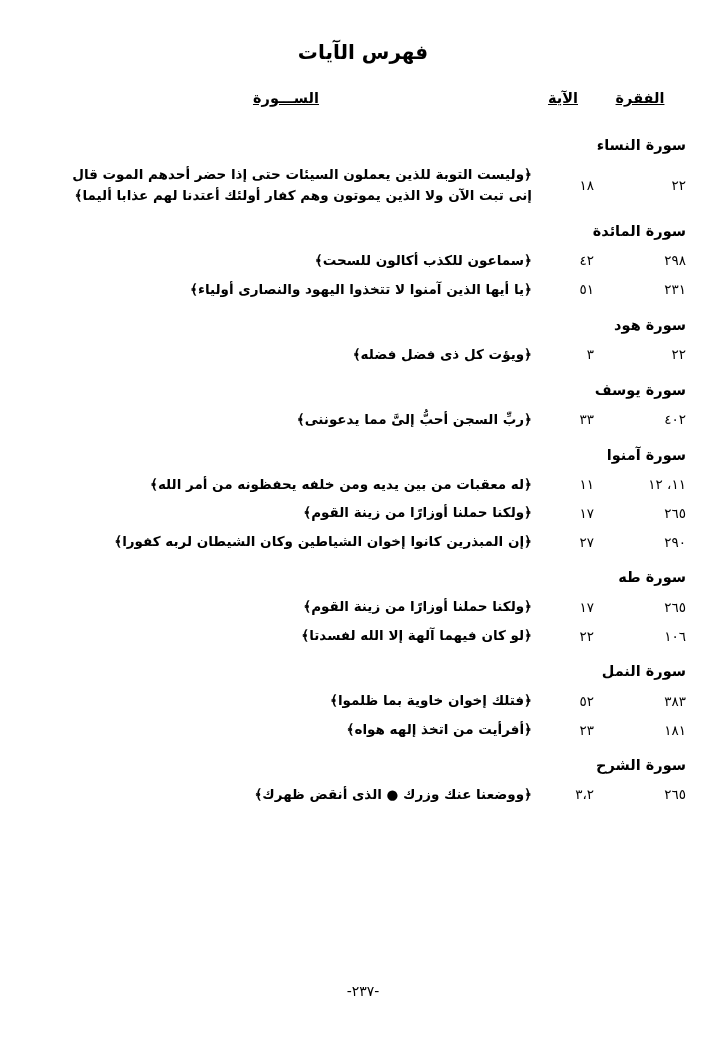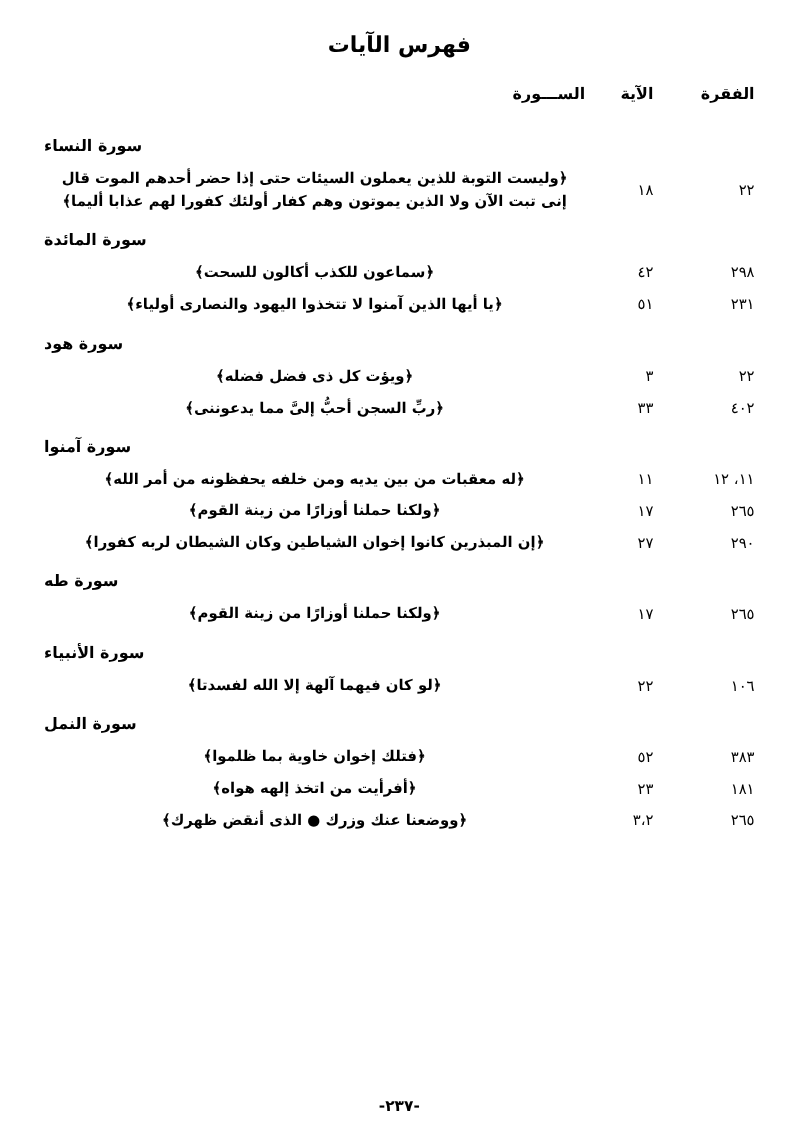--- a/index.html
+++ b/index.html
@@ -12,21 +12,21 @@
     height: 1043px;
     font-family: "DejaVu Sans", sans-serif;
     color: #000000;
     position: relative;
     overflow: hidden;
   }
   .page {
     width: 726px;
     height: 1043px;
     box-sizing: border-box;
-    padding: 20px 40px 16px 40px;
+    padding: 32px 40px 16px 40px;
     position: relative;
   }
   .doc-title {
     text-align: center;
     font-size: 20px;
     font-weight: bold;
     letter-spacing: 0.5px;
     margin: 8px 0 26px 0;
   }
   table.index {
@@ -35,67 +35,67 @@
     table-layout: fixed;
   }
   table.index col.c-para { width: 92px; }
   table.index col.c-aya  { width: 62px; }
   table.index col.c-sura { width: auto; }
 
   table.index th {
     font-size: 14.5px;
     font-weight: bold;
     padding: 0 0 18px 0;
-    text-align: right;
+    text-align: center;
     white-space: nowrap;
+    text-decoration: underline;
   }
   th.h-sura {
     letter-spacing: 3px;
   }
   table.index td {
     font-size: 13.5px;
     vertical-align: middle;
     padding: 4px 0;
   }
   td.num {
     text-align: right;
     font-size: 14px;
     white-space: nowrap;
     letter-spacing: 1px;
   }
   td.verse {
-    text-align: center;
+    text-align: right;
     line-height: 1.55;
     font-size: 13.5px;
     font-weight: bold;
     padding-right: 4px;
     padding-left: 4px;
   }
   tr.sura-row td {
-    text-align: left;
+    text-align: right;
     font-weight: bold;
     font-size: 14.5px;
     padding-top: 13px;
     padding-bottom: 7px;
   }
   .verse-line1 {
     display: block;
   }
   .verse-line2 {
     display: block;
   }
   .page-number {
     position: absolute;
-    bottom: 29px;
+    bottom: 44px;
     left: 0;
     right: 0;
     text-align: center;
     font-size: 14px;
     letter-spacing: 1px;
-    font-weight: bold;
   }
 </style>
 </head>
 <body>
 
 <div class="page">
 
   <div class="doc-title">فهرس الآيات</div>
 
   <table class="index">
@@ -114,21 +114,21 @@
     <tbody>
 
       <tr class="sura-row">
         <td colspan="3">سورة النساء</td>
       </tr>
       <tr>
         <td class="num">٢٢</td>
         <td class="num">١٨</td>
         <td class="verse">
           <span class="verse-line1">﴿وليست التوبة للذين يعملون السيئات حتى إذا حضر أحدهم الموت  قال</span>
-          <span class="verse-line2">إنى تبت الآن ولا الذين يموتون وهم كفار أولئك كفورا لهم عذابا أليما﴾</span>
+          <span class="verse-line2">إنى تبت الآن ولا الذين يموتون وهم كفار أولئك أعتدنا لهم عذابا أليما﴾</span>
         </td>
       </tr>
 
       <tr class="sura-row">
         <td colspan="3">سورة المائدة</td>
       </tr>
       <tr>
         <td class="num">٢٩٨</td>
         <td class="num">٤٢</td>
         <td class="verse">﴿سماعون للكذب أكالون للسحت﴾</td>
@@ -141,20 +141,23 @@
 
       <tr class="sura-row">
         <td colspan="3">سورة هود</td>
       </tr>
       <tr>
         <td class="num">٢٢</td>
         <td class="num">٣</td>
         <td class="verse">﴿ويؤت كل ذى فضل فضله﴾</td>
       </tr>
 
+      <tr class="sura-row">
+        <td colspan="3">سورة يوسف</td>
+      </tr>
       <tr>
         <td class="num">٤٠٢</td>
         <td class="num">٣٣</td>
         <td class="verse">﴿ربِّ السجن أحبُّ إلىَّ مما يدعوننى﴾</td>
       </tr>
 
       <tr class="sura-row">
         <td colspan="3">سورة آمنوا</td>
       </tr>
       <tr>
@@ -176,23 +179,20 @@
 
       <tr class="sura-row">
         <td colspan="3">سورة طه</td>
       </tr>
       <tr>
         <td class="num">٢٦٥</td>
         <td class="num">١٧</td>
         <td class="verse">﴿ولكنا حملنا أوزارًا من زينة القوم﴾</td>
       </tr>
 
-      <tr class="sura-row">
-        <td colspan="3">سورة الأنبياء</td>
-      </tr>
       <tr>
         <td class="num">١٠٦</td>
         <td class="num">٢٢</td>
         <td class="verse">﴿لو كان فيهما آلهة إلا الله لفسدتا﴾</td>
       </tr>
 
       <tr class="sura-row">
         <td colspan="3">سورة النمل</td>
       </tr>
       <tr>
@@ -200,20 +200,23 @@
         <td class="num">٥٢</td>
         <td class="verse">﴿فتلك إخوان خاوية بما ظلموا﴾</td>
       </tr>
 
       <tr>
         <td class="num">١٨١</td>
         <td class="num">٢٣</td>
         <td class="verse">﴿أفرأيت من اتخذ إلهه هواه﴾</td>
       </tr>
 
+      <tr class="sura-row">
+        <td colspan="3">سورة الشرح</td>
+      </tr>
       <tr>
         <td class="num">٢٦٥</td>
         <td class="num">٣،٢</td>
         <td class="verse">﴿ووضعنا عنك وزرك ● الذى أنقض ظهرك﴾</td>
       </tr>
 
     </tbody>
   </table>
 
   <div class="page-number">-٢٣٧-</div>

